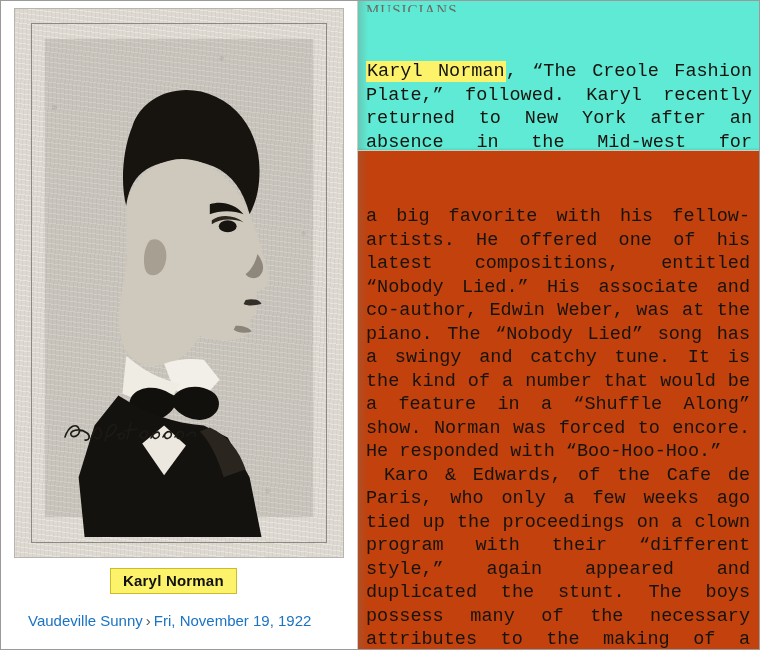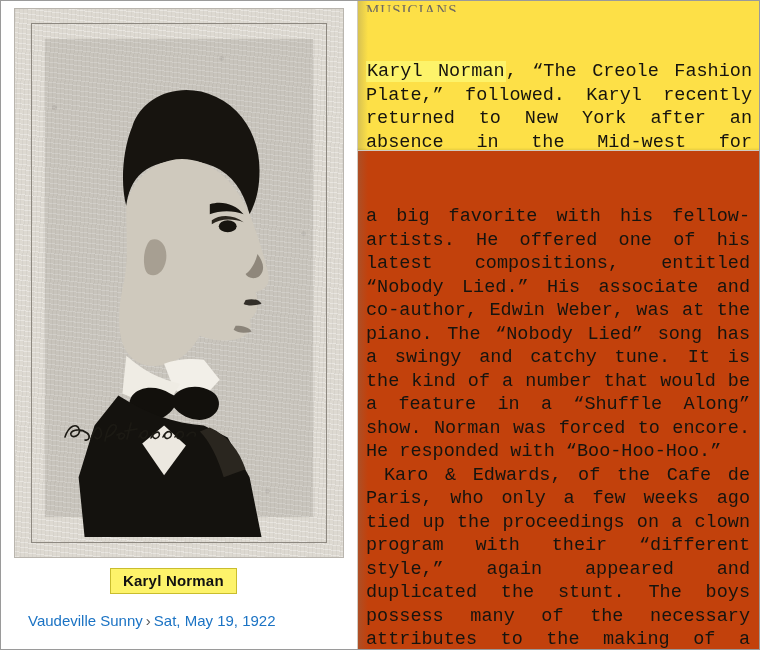--- a/index.html
+++ b/index.html
@@ -131,21 +131,21 @@
     height: 650px;
     background: #f2f0ea;
     overflow: hidden;
   }
   .col-upper {
     position: absolute;
     left: 0;
     top: 0;
     width: 403px;
     height: 152px;
-    background: #fde047;
+    background: #5eead4;
     border-left: 1px solid #cfcbc2;
     box-sizing: border-box;
     padding: 2px 8px 0 8px;
   }
   .col-lower {
     position: absolute;
     left: 0;
     top: 150px;
     width: 403px;
     height: 500px;
@@ -274,21 +274,21 @@
             <path d="M114 18 C118 10 124 12 122 17 C120 21 114 20 116 15"></path>
             <path d="M126 17 C130 11 136 13 134 17"></path>
           </g>
         </svg>
       </div>
     </div>
 
     <div class="caption-chip">Karyl Norman</div>
 
     <div class="source-line">
-      <span>Vaudeville Sunny</span><span class="sep">›</span><span class="date">Sat, May 19, 1922</span>
+      <span>Vaudeville Sunny</span><span class="sep">›</span><span class="date">Fri, November 19, 1922</span>
     </div>
   </div>
 
   <div class="right-panel">
 
     <div class="col-upper">
       <div class="fade-edge"></div>
       <div class="cut-top">MUSICIANS.</div>
       <div class="news">
         <p><span class="hl">Karyl Norman</span><span>, “The Creole Fashion Plate,” followed. Karyl recently returned to New York after an absence in the Mid-west for eighteen weeks. His reception must have convinced him that he was still</span></p>

